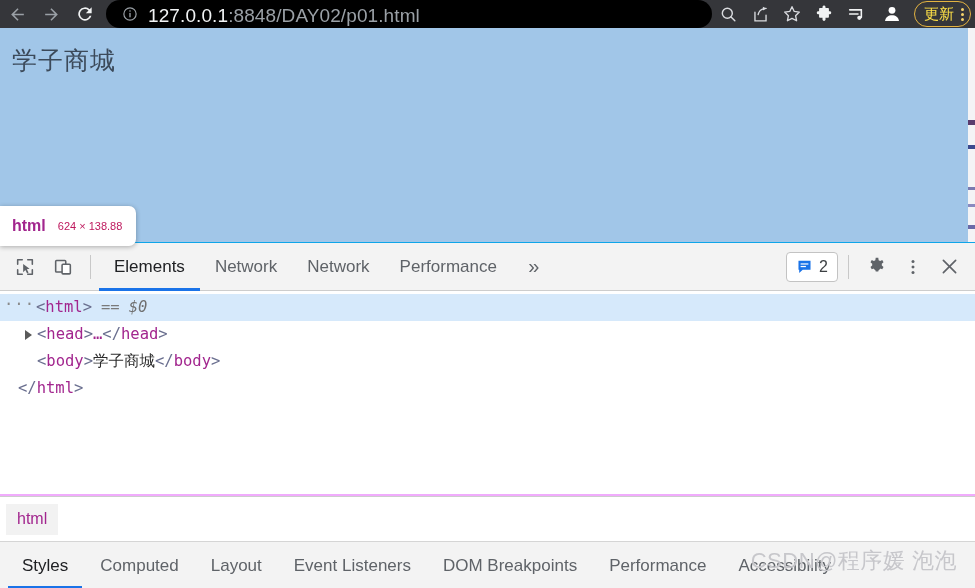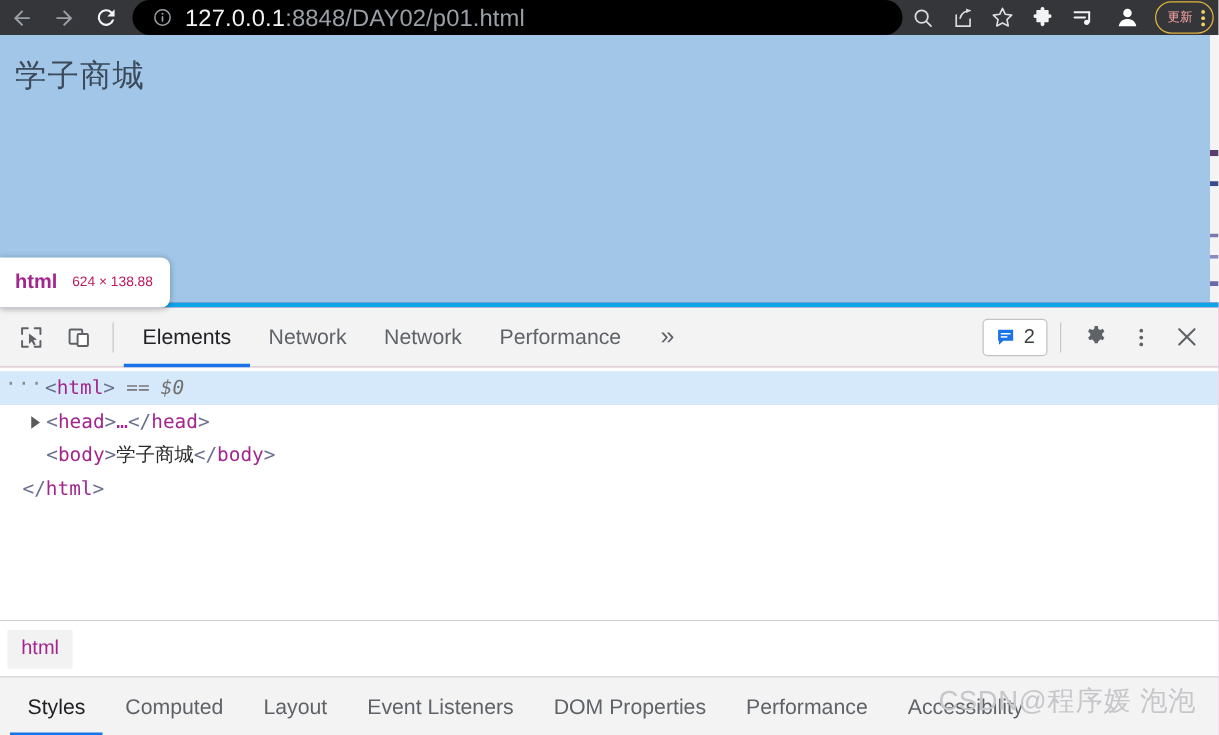--- a/index.html
+++ b/index.html
@@ -90,22 +90,22 @@
   .tb-icon.wide { width: 36px; }
 
   .update-pill {
     display: flex;
     align-items: center;
     height: 26px;
     border: 1px solid #e3b341;
     border-radius: 13px;
     padding: 0 6px 0 9px;
     margin-left: 6px;
-    color: #fca5a5;
-    font-size: 10px;
+    color: #fde047;
+    font-size: 15px;
     white-space: nowrap;
   }
   .update-pill .dots {
     margin-left: 7px;
     display: flex;
     flex-direction: column;
     gap: 2px;
     align-items: center;
   }
   .update-pill .dots i {
@@ -161,22 +161,22 @@
   }
   .tt-tag { color: #a2268e; font-size: 16px; font-weight: bold; }
   .tt-dims { color: #be185d; font-size: 11px; }
 
   
   .devtools {
     position: absolute;
     top: 242px; left: 0;
     width: 975px;
     height: 346px;
-    background: #ec4899;
-    border-top: 4px solid #0ea5e9;
+    background: #f0abfc;
+    border-top: 1px solid #0ea5e9;
   }
 
   .dt-tabbar {
     position: relative;
     height: 48px;
     background: #f3f3f3;
     border-bottom: 1px solid #cdcdcd;
     display: flex;
     align-items: center;
     padding-left: 6px;
@@ -570,21 +570,21 @@
         <div class="st-tab">
           <span>Computed</span>
         </div>
         <div class="st-tab">
           <span>Layout</span>
         </div>
         <div class="st-tab">
           <span>Event Listeners</span>
         </div>
         <div class="st-tab">
-          <span>DOM Properties</span>
+          <span>DOM Breakpoints</span>
         </div>
         <div class="st-tab">
           <span>Performance</span>
         </div>
         <div class="st-tab">
           <span>Accessibility</span>
         </div>
       </div>
 
     </div>

